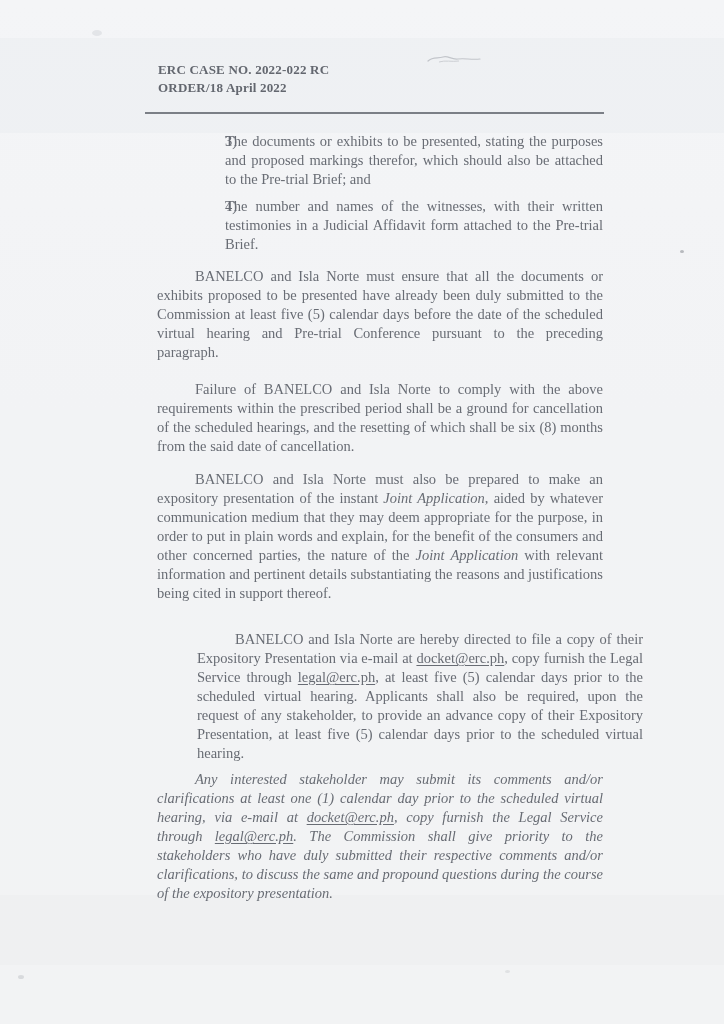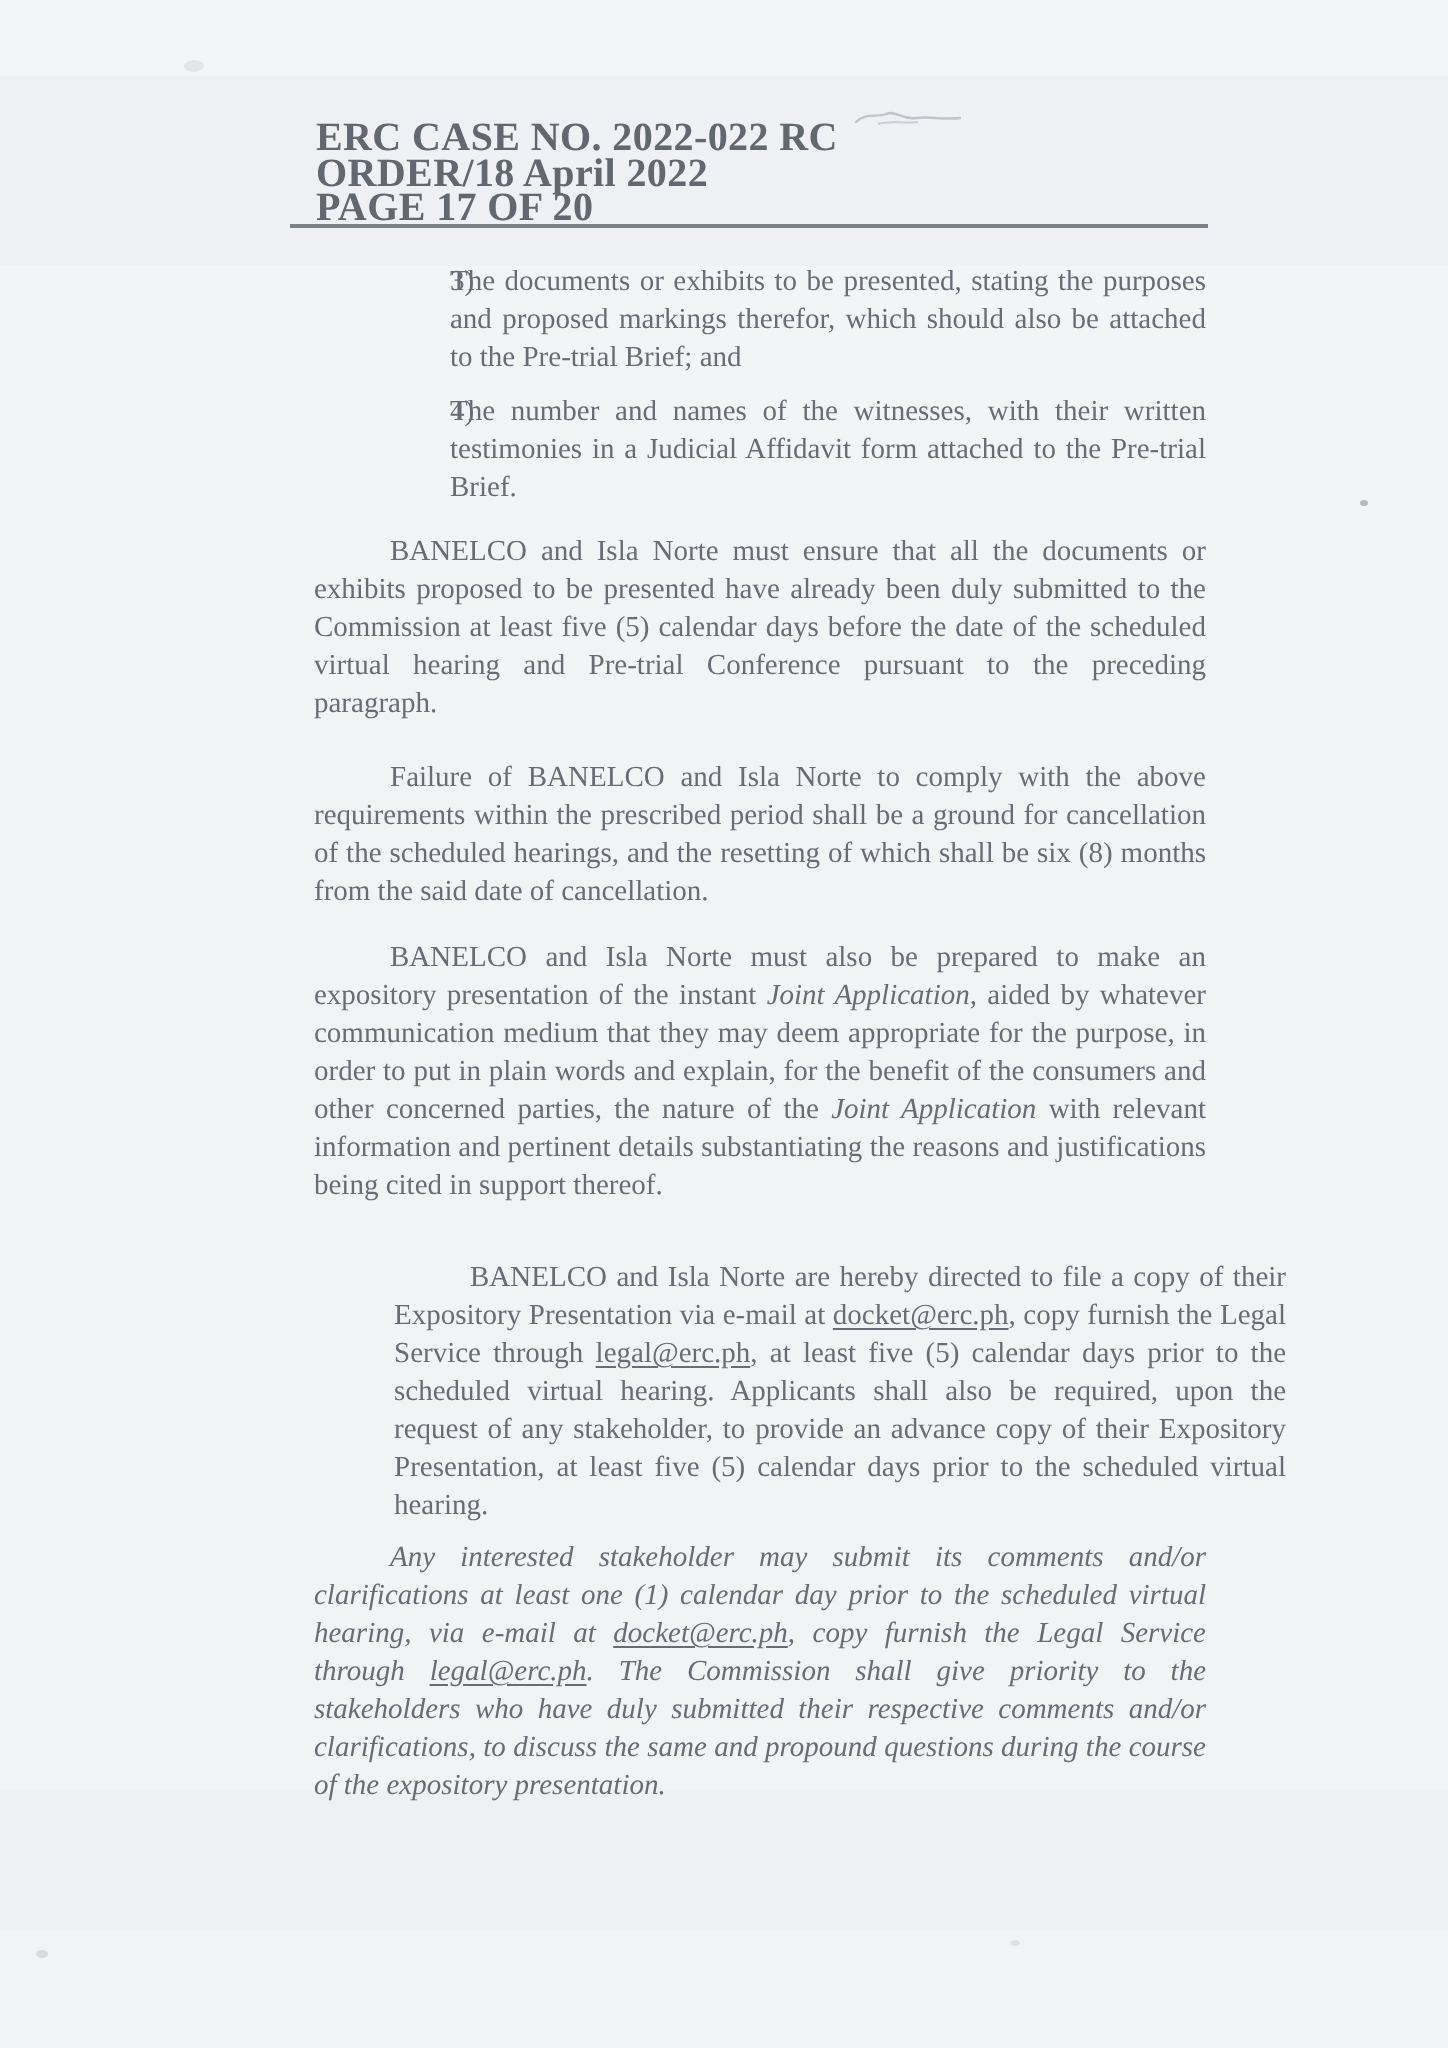--- a/index.html
+++ b/index.html
@@ -27,21 +27,21 @@
     position: absolute;
     left: 0; top: 895px;
     width: 100%; height: 70px;
     background: rgba(205, 209, 216, 0.08);
     pointer-events: none;
   }
   .doc-header {
     position: absolute;
     left: 158px;
     top: 61px;
-    font-size: 20px;
+    font-size: 13px;
     font-weight: bold;
     line-height: 17.5px;
     color: #63676f;
     letter-spacing: 0.2px;
     white-space: nowrap;
   }
   .header-rule {
     position: absolute;
     left: 145px;
     top: 112px;
@@ -114,21 +114,20 @@
   </svg>
 
   <div class="speck speck-1"></div>
   <div class="speck speck-2"></div>
   <div class="speck speck-3"></div>
   <div class="speck speck-4"></div>
 
   <div class="doc-header">
     <div>ERC CASE NO. 2022-022 RC</div>
     <div>ORDER/18 April 2022</div>
-    <div>PAGE 17 OF 20</div>
   </div>
   <div class="header-rule"></div>
 
   <div class="list-item body-text" id="item-3">
     <span class="list-num">3)</span>
     <div class="list-body">The documents or exhibits to be presented, stating the purposes and proposed markings therefor, which should also be attached to the Pre-trial Brief; and</div>
   </div>
 
   <div class="list-item body-text" id="item-4">
     <span class="list-num">4)</span>

